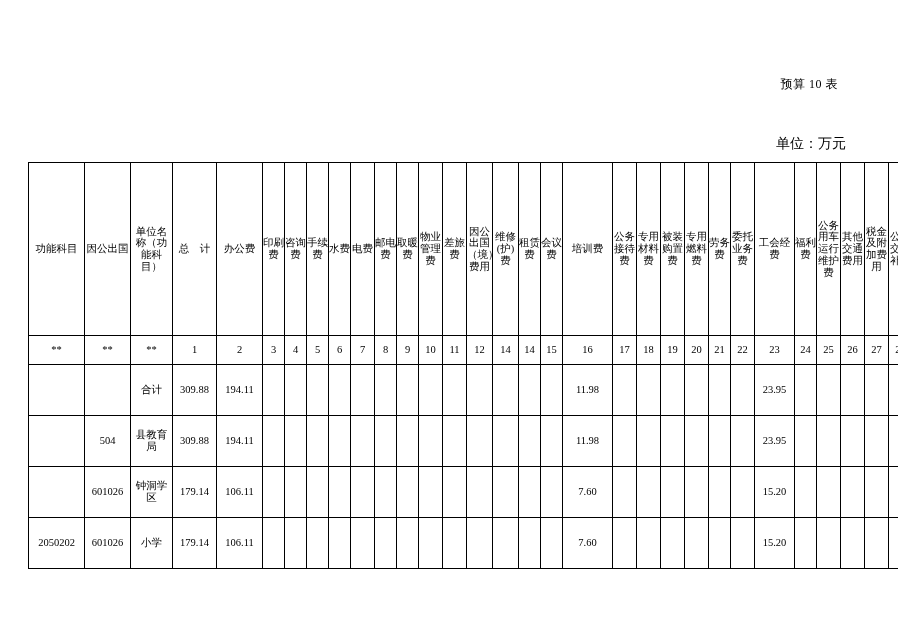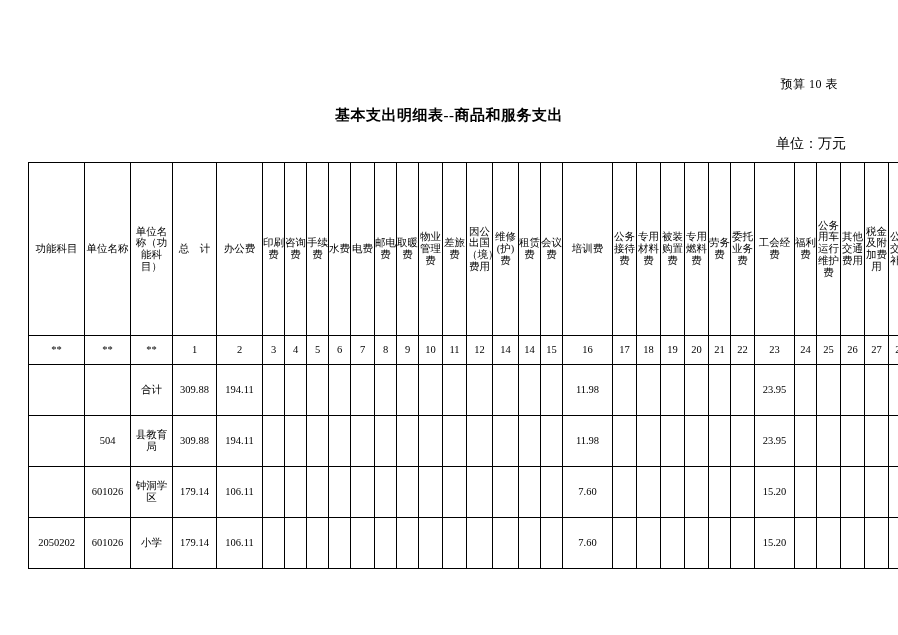--- a/index.html
+++ b/index.html
@@ -78,21 +78,20 @@
     height: 50px;
   }
 </style>
 </head>
 <body>
 
 <div class="page">
 
   <div class="top-right-label">预算 10 表</div>
 
-  <div class="doc-title">基本支出明细表--商品和服务支出</div>
 
   <div class="unit-label">单位：万元</div>
 
   <div class="table-wrap">
     <table class="sheet">
       <colgroup id="colgroup">
           <col style="width: 56px;">
           <col style="width: 46px;">
           <col style="width: 42px;">
           <col style="width: 44px;">
@@ -120,21 +119,21 @@
           <col style="width: 40px;">
           <col style="width: 22px;">
           <col style="width: 24px;">
           <col style="width: 24px;">
           <col style="width: 24px;">
           <col style="width: 24px;">
         </colgroup>
       <tbody id="tbody">
           <tr>
             <td class="head">功能科目</td>
-            <td class="head">单位名称</td>
+            <td class="head">因公出国</td>
             <td class="head">单位名称（功能科目）</td>
             <td class="head">总　计</td>
             <td class="head">办公费</td>
             <td class="head">印刷费</td>
             <td class="head">咨询费</td>
             <td class="head">手续费</td>
             <td class="head">水费</td>
             <td class="head">电费</td>
             <td class="head">邮电费</td>
             <td class="head">取暖费</td>

